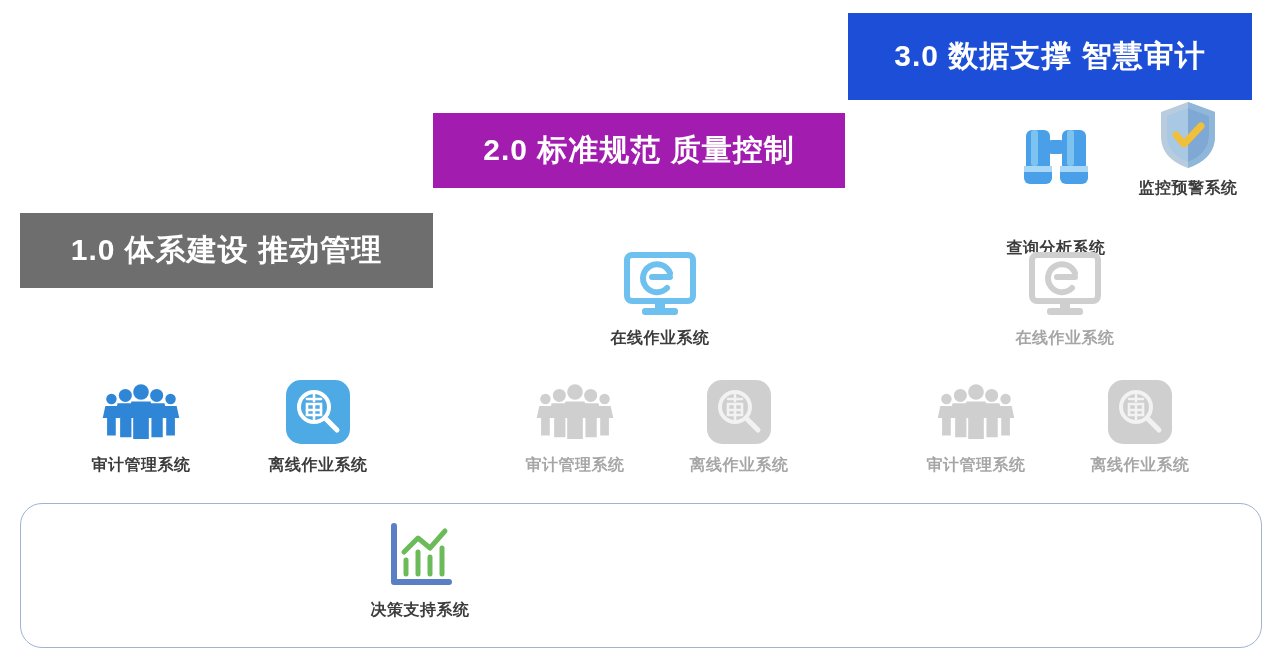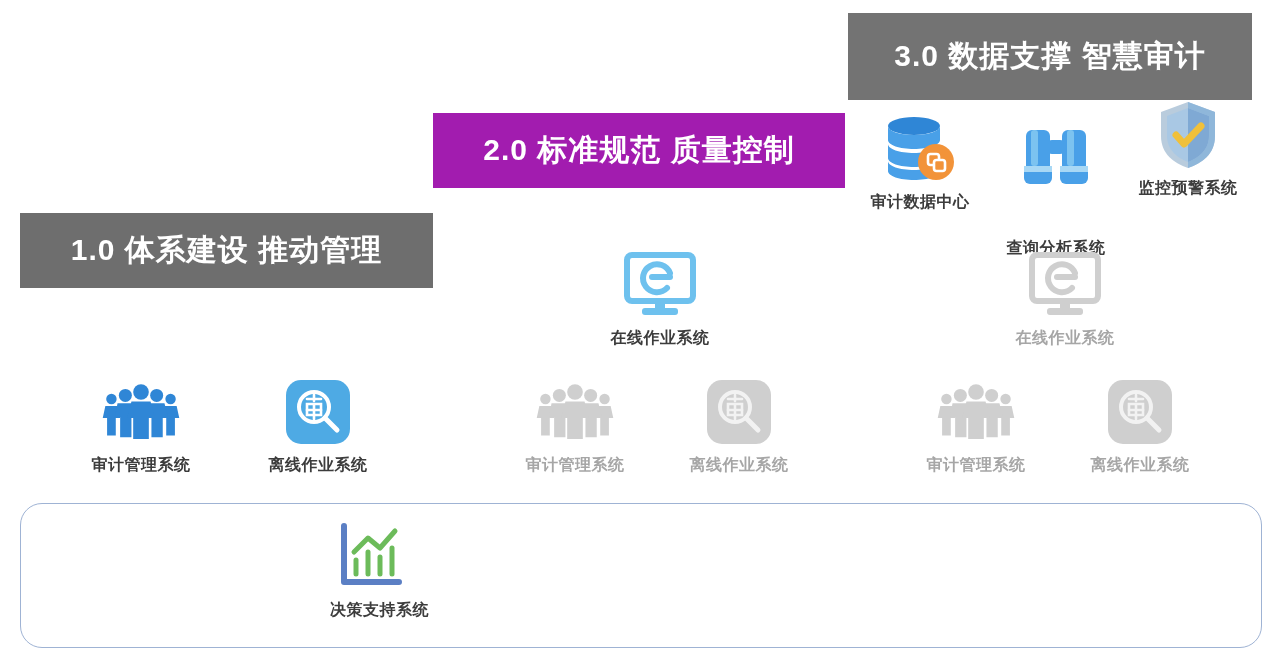--- a/index.html
+++ b/index.html
@@ -26,21 +26,21 @@
     align-items: center;
     justify-content: center;
     color: #ffffff;
     font-weight: bold;
     font-size: 30px;
     letter-spacing: 1px;
     white-space: nowrap;
   }
   .banner-1 { left: 20px;  top: 213px; width: 413px; height: 75px; background: #6e6e6e; }
   .banner-2 { left: 433px; top: 113px; width: 412px; height: 75px; background: #a21caf; }
-  .banner-3 { left: 848px; top: 13px;  width: 404px; height: 87px; background: #737373; }
+  .banner-3 { left: 848px; top: 13px;  width: 404px; height: 87px; background: #1d4ed8; }
 
   
   .cell {
     position: absolute;
     width: 150px;
     display: flex;
     flex-direction: column;
     align-items: center;
   }
   .icon-box {
@@ -70,21 +70,21 @@
     border: 1px solid #9fb3d4;
     border-radius: 22px;
     background: #ffffff;
     box-sizing: border-box;
   }
   .platform-cell {
     position: absolute;
     width: 180px;
     display: flex;
     flex-direction: column;
-    align-items: flex-start;
+    align-items: center;
   }
   .platform-cell .icon-box { height: 72px; }
   .platform-cell .cell-label { margin-top: 8px; }
 
   svg { display: block; }
 </style>
 </head>
 <body>
 
 <div class="stage">
@@ -92,34 +92,20 @@
   <div class="banner banner-1">
     <span>1.0 体系建设 推动管理</span>
   </div>
   <div class="banner banner-2">
     <span>2.0 标准规范 质量控制</span>
   </div>
   <div class="banner banner-3">
     <span>3.0 数据支撑 智慧审计</span>
   </div>
 
-  <div class="cell" style="left:845px; top:112px;">
-    <div class="icon-box">
-      <svg width="78" height="70" viewBox="0 0 78 70">
-        <ellipse cx="33" cy="12" rx="26" ry="9" fill="#2f86d6"></ellipse>
-        <path d="M7 12 v14 c0 5 11.6 9 26 9 s26-4 26-9 V12 c0 5-11.6 9-26 9 S7 17 7 12 z" fill="#49a0e8"></path>
-        <path d="M7 30 v14 c0 5 11.6 9 26 9 s26-4 26-9 V30 c0 5-11.6 9-26 9 S7 35 7 30 z" fill="#49a0e8"></path>
-        <path d="M7 47 v10 c0 5 11.6 9 26 9 s26-4 26-9 V47 c0 5-11.6 9-26 9 S7 52 7 47 z" fill="#49a0e8"></path>
-        <circle cx="55" cy="48" r="18" fill="#f29339"></circle>
-        <rect x="47" y="40" width="11" height="11" rx="2.5" fill="none" stroke="#ffffff" stroke-width="2.6"></rect>
-        <rect x="53" y="46" width="11" height="11" rx="2.5" fill="#f29339" stroke="#ffffff" stroke-width="2.6"></rect>
-      </svg>
-    </div>
-    <div class="cell-label">审计数据中心</div>
-  </div>
 
   <div class="cell" style="left:981px; top:120px;gap:38px;">
     <div class="icon-box">
       <svg width="76" height="70" viewBox="0 0 76 70">
         <rect x="8" y="8" width="24" height="44" rx="6" fill="#49a0e8"></rect>
         <rect x="44" y="8" width="24" height="44" rx="6" fill="#49a0e8"></rect>
         <rect x="30" y="18" width="16" height="14" rx="4" fill="#49a0e8"></rect>
         <rect x="6" y="44" width="28" height="18" rx="6" fill="#49a0e8"></rect>
         <rect x="42" y="44" width="28" height="18" rx="6" fill="#49a0e8"></rect>
         <rect x="6" y="44" width="28" height="6" fill="#a8d8f5"></rect>

